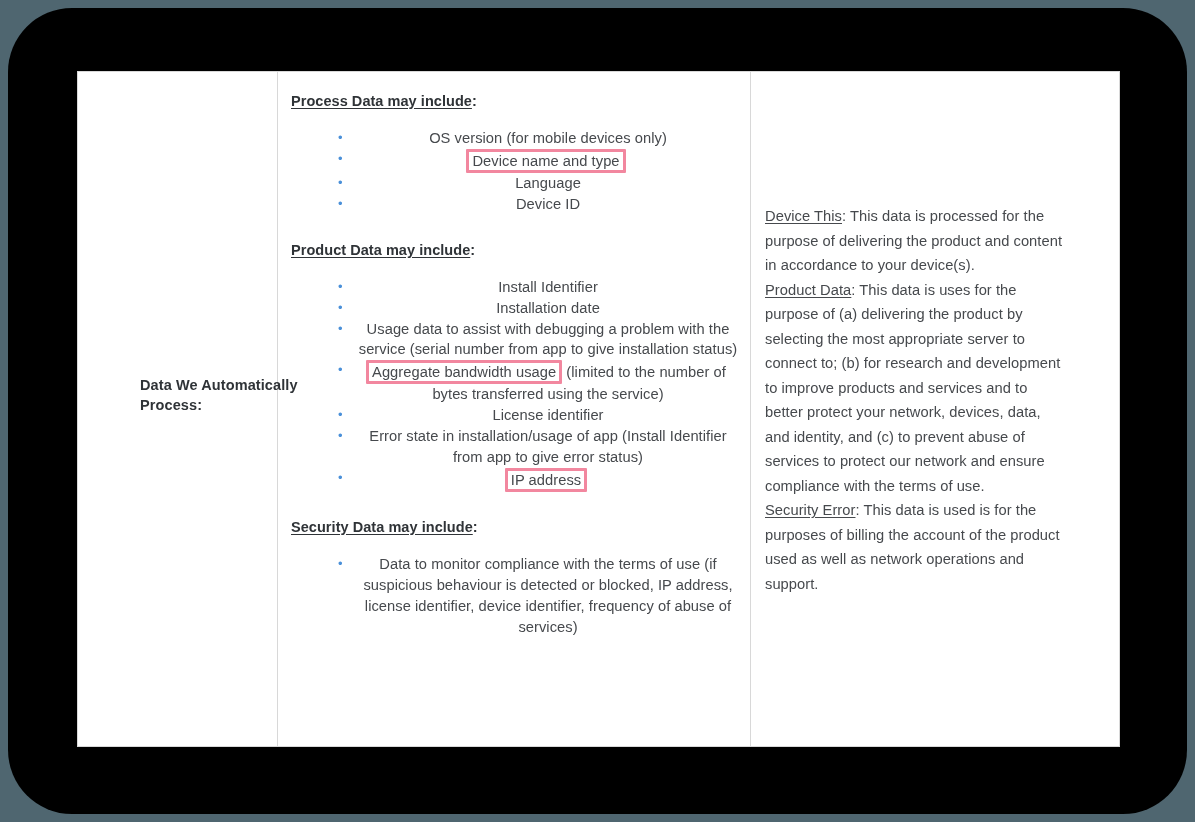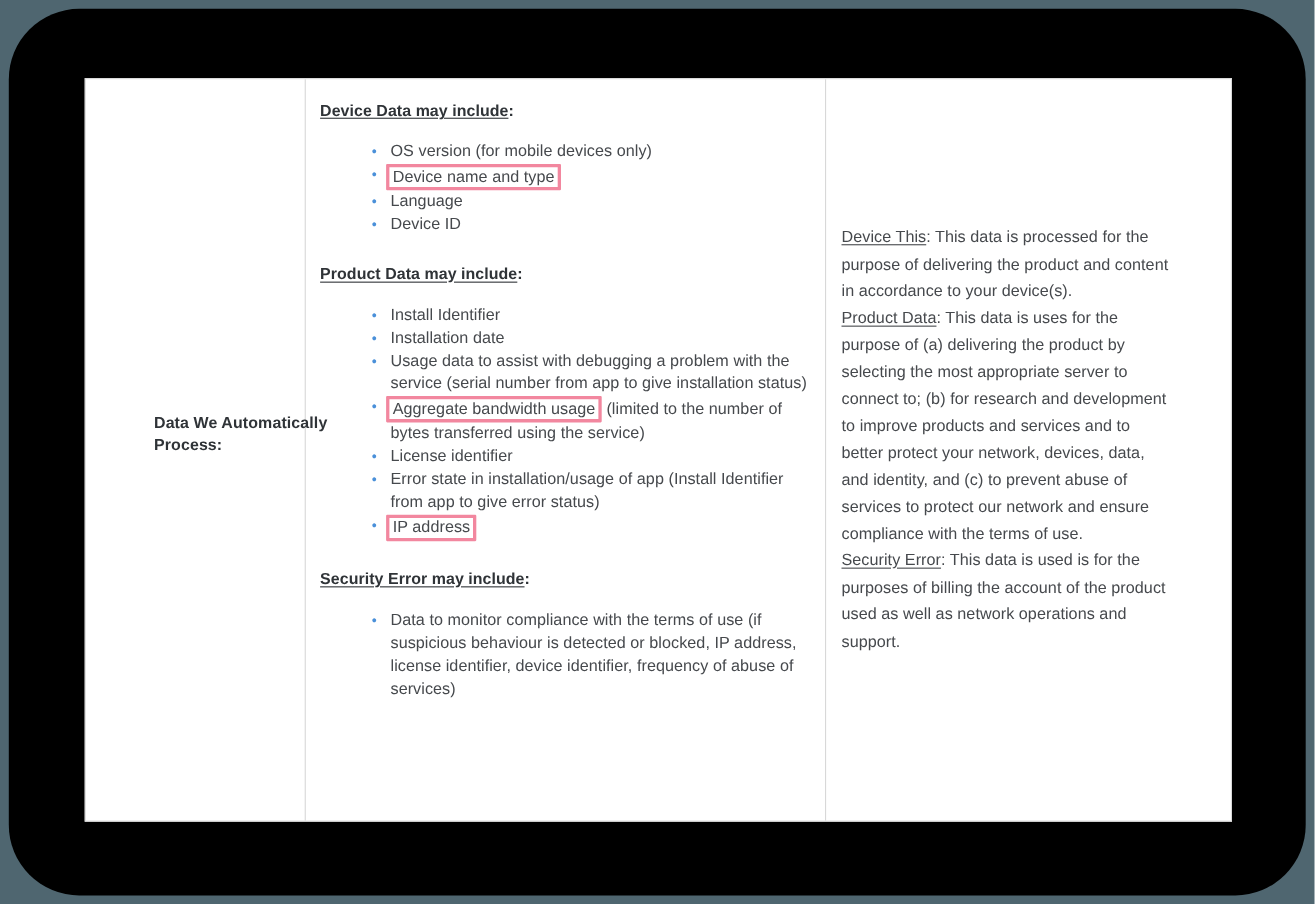--- a/index.html
+++ b/index.html
@@ -96,20 +96,21 @@
     padding: 0;
   }
   .bullets li {
     position: relative;
     padding-left: 29px;
     margin-left: 35px;
     font-size: 14.7px;
     line-height: 20.9px;
     color: #46494d;
     letter-spacing: .05px;
+    text-align: center;
   }
   .bullets li::before {
     content: "\2022";
     position: absolute;
     left: 12px;
     top: 0;
     color: #4a90d9;
     font-size: 13px;
     line-height: 20.9px;
   }
@@ -149,21 +150,21 @@
 
 <div id="doc-table">
 
   <div class="col" id="col-label">
     <div id="row-label">Data We Automatically Process:</div>
   </div>
 
   <div class="col" id="col-main">
     <div id="main-inner">
 
-      <div class="sec-heading"><span class="u">Device Data may include</span><span>:</span></div>
+      <div class="sec-heading"><span class="u">Process Data may include</span><span>:</span></div>
       <div class="gap-sm"></div>
       <ul class="bullets">
         <li><span>OS version (for mobile devices only)</span></li>
         <li><span class="hl">Device name and type</span></li>
         <li><span>Language</span></li>
         <li><span>Device ID</span></li>
       </ul>
 
       <div class="gap-md"></div>
 
@@ -174,21 +175,21 @@
         <li><span>Installation date</span></li>
         <li><span>Usage data to assist with debugging a problem with the service (serial number from app to give installation status)</span></li>
         <li><span class="hl">Aggregate bandwidth usage</span><span> (limited to the number of bytes transferred using the service)</span></li>
         <li><span>License identifier</span></li>
         <li><span>Error state in installation/usage of app (Install Identifier from app to give error status)</span></li>
         <li><span class="hl">IP address</span></li>
       </ul>
 
       <div class="gap-md"></div>
 
-      <div class="sec-heading"><span class="u">Security Error may include</span><span>:</span></div>
+      <div class="sec-heading"><span class="u">Security Data may include</span><span>:</span></div>
       <div class="gap-sm"></div>
       <ul class="bullets">
         <li><span>Data to monitor compliance with the terms of use (if suspicious behaviour is detected or blocked, IP address, license identifier, device identifier, frequency of abuse of services)</span></li>
       </ul>
 
     </div>
   </div>
 
   <div class="col" id="col-purpose">
     <div id="purpose-inner">

